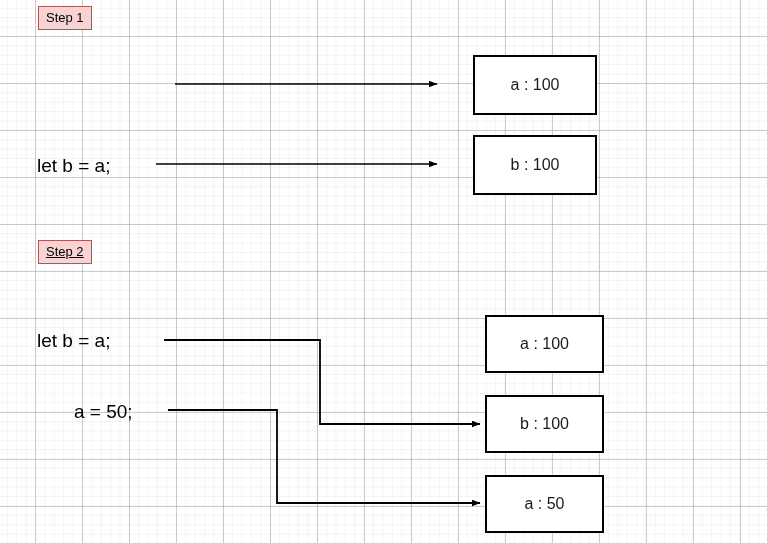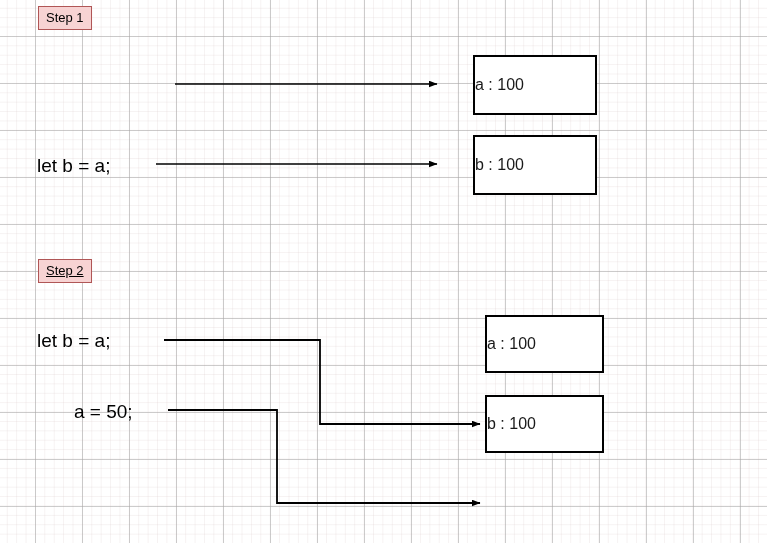--- a/index.html
+++ b/index.html
@@ -57,20 +57,21 @@
     font-size: 19px;
     line-height: 1;
     white-space: nowrap;
   }
   .var-box {
     position: absolute;
     background: #ffffff;
     border: 2px solid #000000;
     display: flex;
     align-items: center;
+    justify-content: center;
     box-sizing: border-box;
   }
   .var-box span {
     font-size: 16px;
     color: #1a1a1a;
     line-height: 1;
     white-space: nowrap;
   }
 </style>
 </head>
@@ -100,28 +101,31 @@
   <div class="code-label" style="left:37px; top:156px;">let b = a;</div>
 
   <div class="var-box" style="left:473px; top:55px; width:124px; height:60px;">
     <span>a : 100</span>
   </div>
 
   <div class="var-box" style="left:473px; top:135px; width:124px; height:60px;">
     <span>b : 100</span>
   </div>
 
-  <div class="step-badge" style="left:38px; top:259px;text-decoration:underline;">Step 2</div>
+  <div class="step-badge" style="left:38px; top:240px;text-decoration:underline;">Step 2</div>
 
   <div class="code-label" style="left:37px; top:331px;">let b = a;</div>
 
   <div class="code-label" style="left:58px; top:402px;margin-left:16px;">a = 50;</div>
 
   <div class="var-box" style="left:485px; top:315px; width:119px; height:58px;">
     <span>a : 100</span>
   </div>
 
   <div class="var-box" style="left:485px; top:395px; width:119px; height:58px;">
     <span>b : 100</span>
   </div>
 
+  <div class="var-box" style="left:485px; top:475px; width:119px; height:58px;">
+    <span>a : 50</span>
+  </div>
 
 </div>
 
 </body></html>

